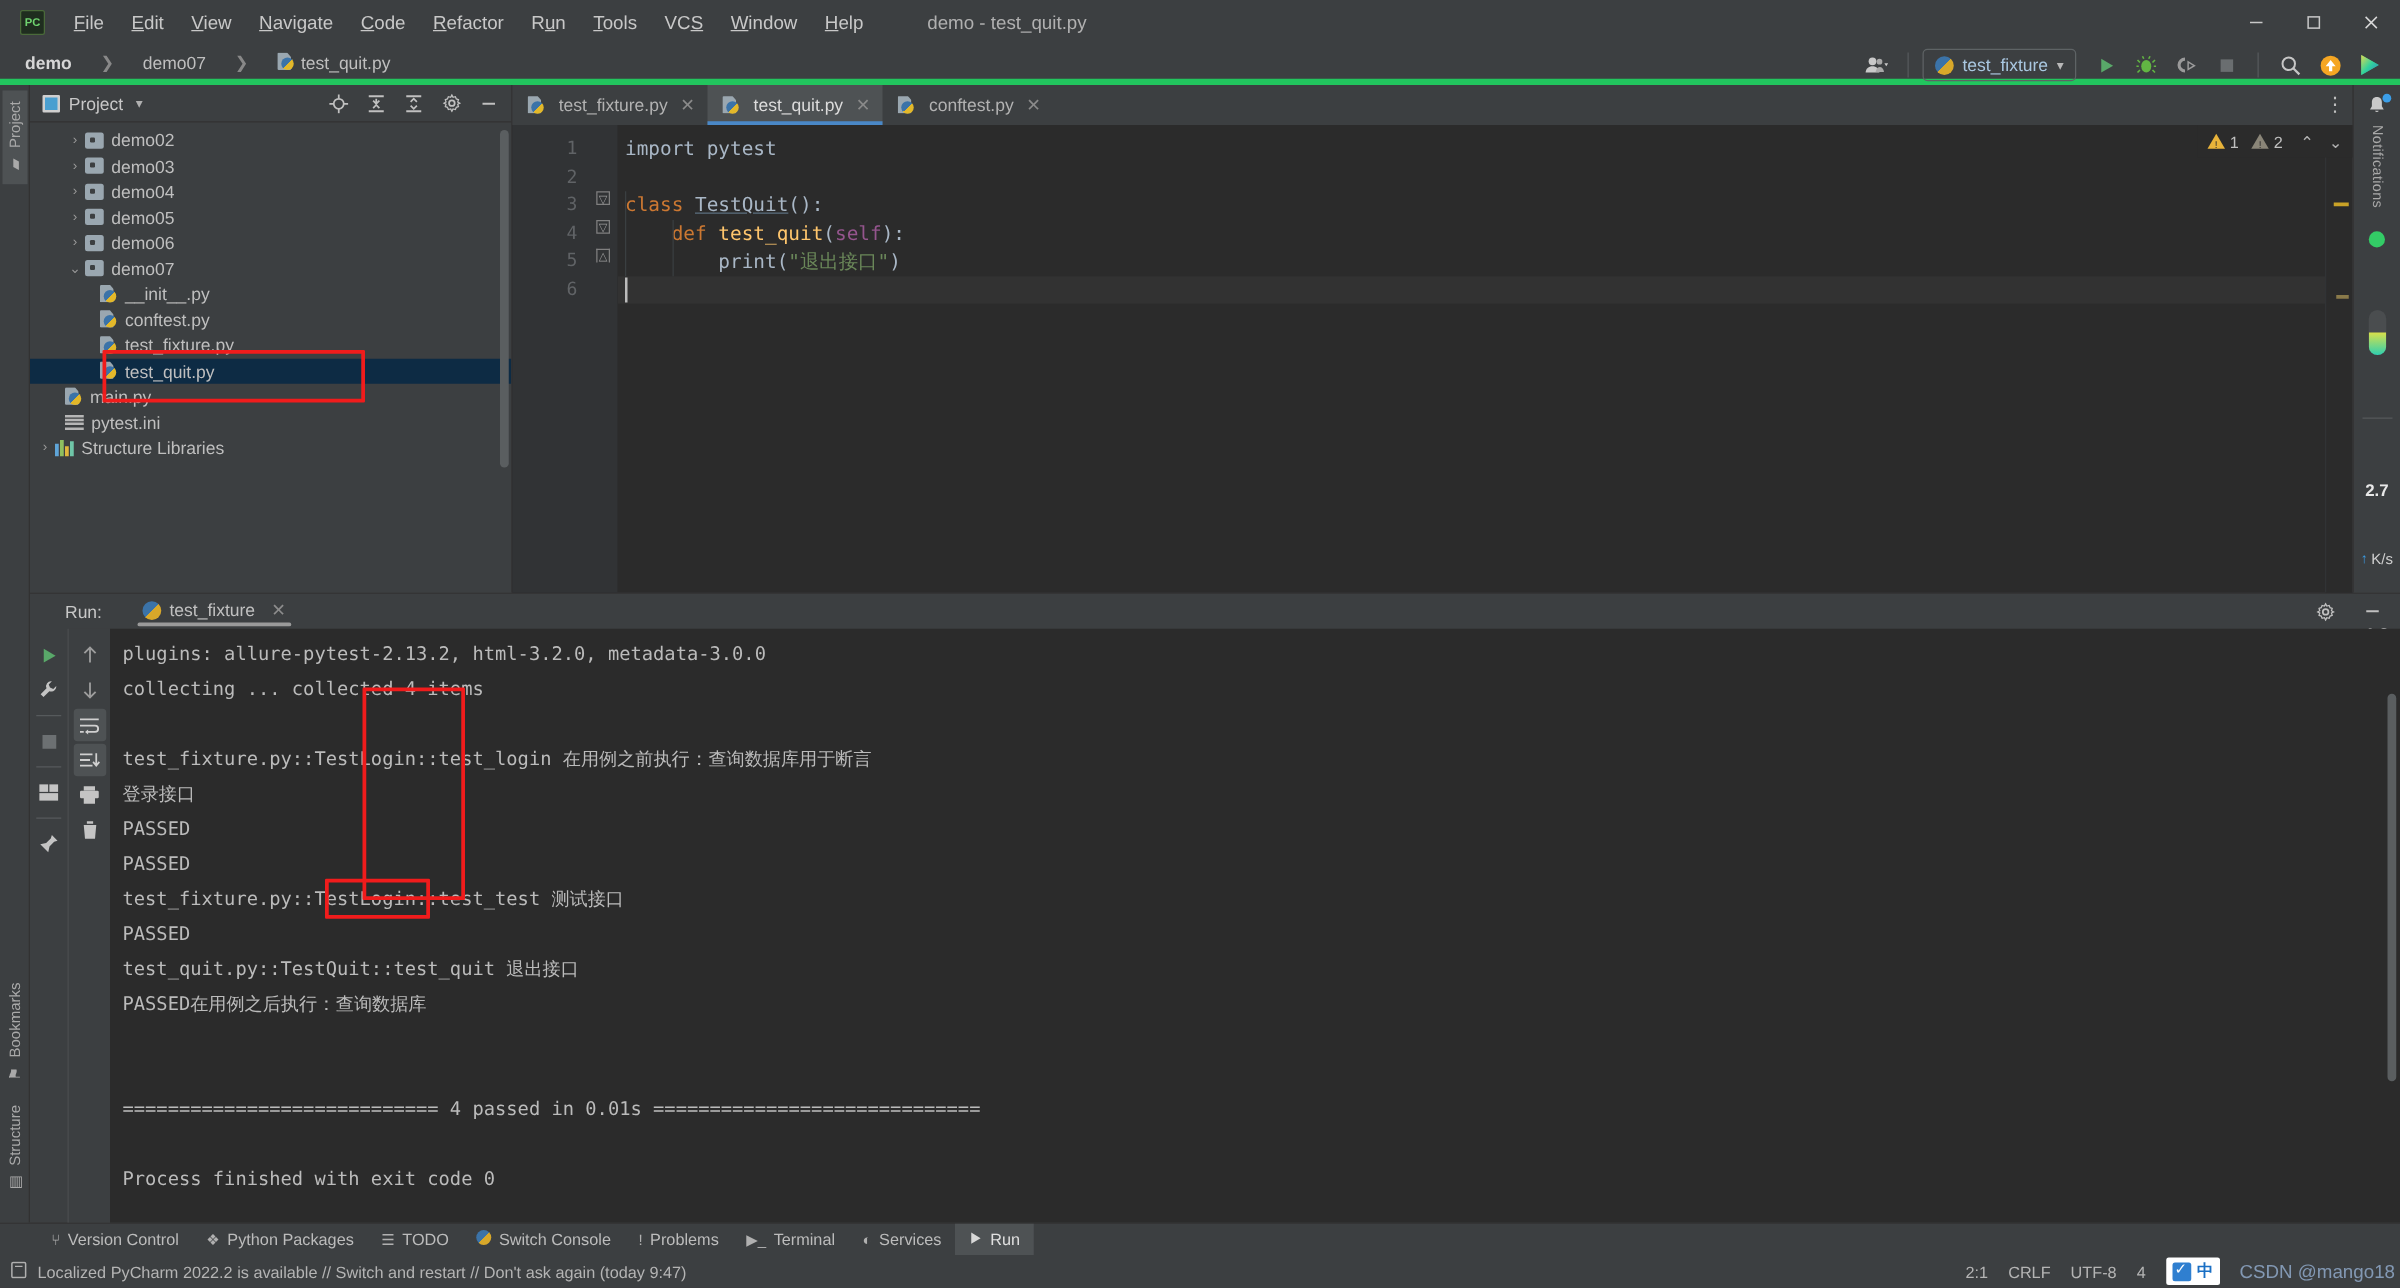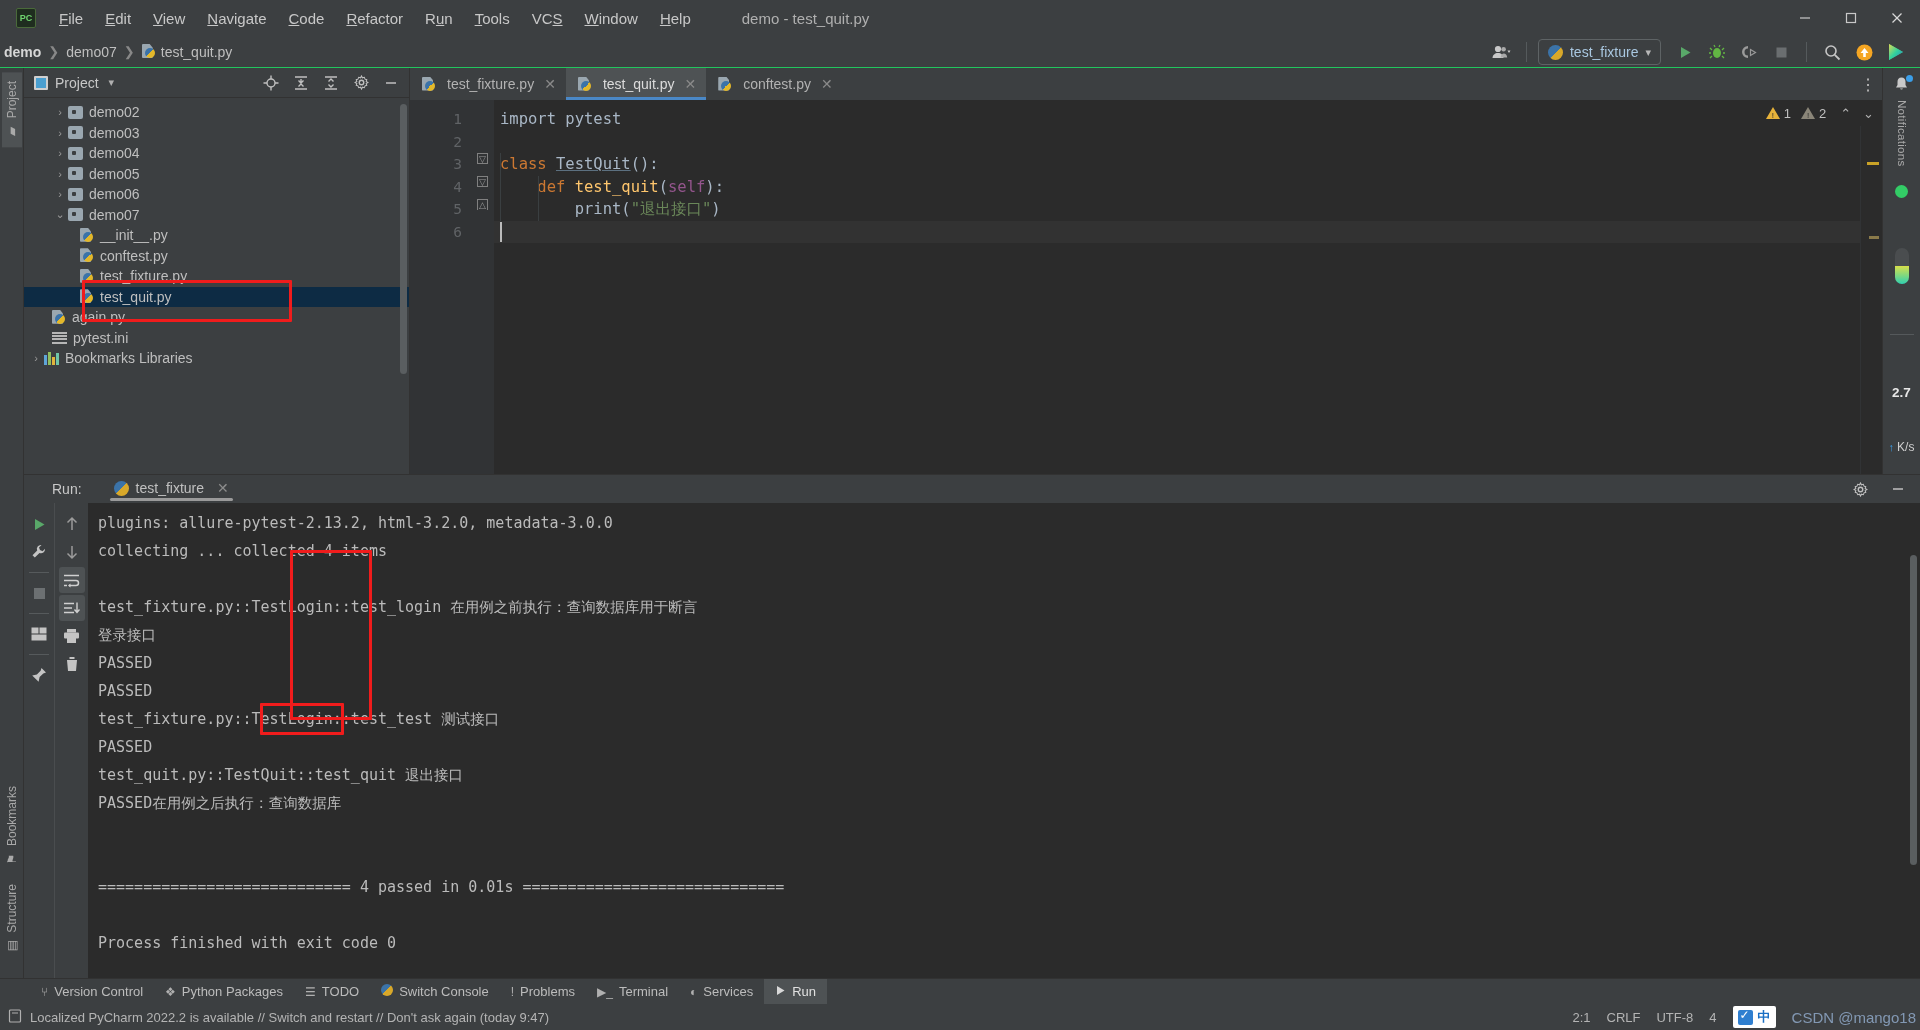--- a/index.html
+++ b/index.html
@@ -33,22 +33,23 @@
   }
   .win-ctrl { position: absolute; right: 0; top: 0; height: 36px; display: flex; }
   .win-btn {
     width: 46px; height: 36px; display: flex; align-items: center; justify-content: center;
     color: #c8c8c8;
   }
 
   
   .navbar {
     height: 32px; background: #3c3f41; display: flex; align-items: center;
-    padding-left: 4px; flex: 0 0 32px; position: relative;
-    border-bottom: 1px solid #22c55e;
+    padding-left: 20px; flex: 0 0 32px; position: relative;
+    border-bottom: 5px solid #22c55e;
+    gap: 16px;
   }
   .crumb { font-size: 14px; color: #bfbfbf; display: flex; align-items: center; }
   .crumb.bold { font-weight: bold; color: #d6d6d6; }
   .crumb-sep { color: #888; margin: 0 7px; font-size: 13px; }
   .py-ico {
     width: 14px; height: 15px; margin-right: 5px; position: relative; display: inline-block;
   }
   .py-ico::before {
     content: ""; position: absolute; left: 0; top: 0; width: 11px; height: 14px;
     background: #9aa7b0; border-radius: 1px;
@@ -493,40 +494,40 @@
               <div class="trow indent2">
                 <span class="py-ico" style="margin-right: 6px;"></span>
                 <span>test_fixture.py</span>
               </div>
               <div class="trow sel indent2">
                 <span class="py-ico" style="margin-right: 6px;"></span>
                 <span>test_quit.py</span>
               </div>
               <div class="trow indent1">
                 <span class="py-ico" style="margin-right: 6px;"></span>
-                <span>again.py</span>
+                <span>main.py</span>
               </div>
               <div class="trow indent1">
                 <span class="ini-ico">
                   <i></i>
                   <i></i>
                   <i></i>
                   <i></i>
                 </span>
                 <span>pytest.ini</span>
               </div>
               <div class="trow">
                 <span class="chev">›</span>
                 <span class="lib-ico">
                   <i></i>
                   <i></i>
                   <i></i>
                   <i></i>
                 </span>
-                <span>Bookmarks Libraries</span>
+                <span>Structure Libraries</span>
               </div>
             </div>
           <div class="proj-scroll"></div>
 
           <div class="hl-box" style="left:58px; top:212px; width:210px; height:42px;"></div>
         </div>
 
         <div class="editorwrap">
           <div class="tabbar" id="tabbar">
               <div class="etab">

